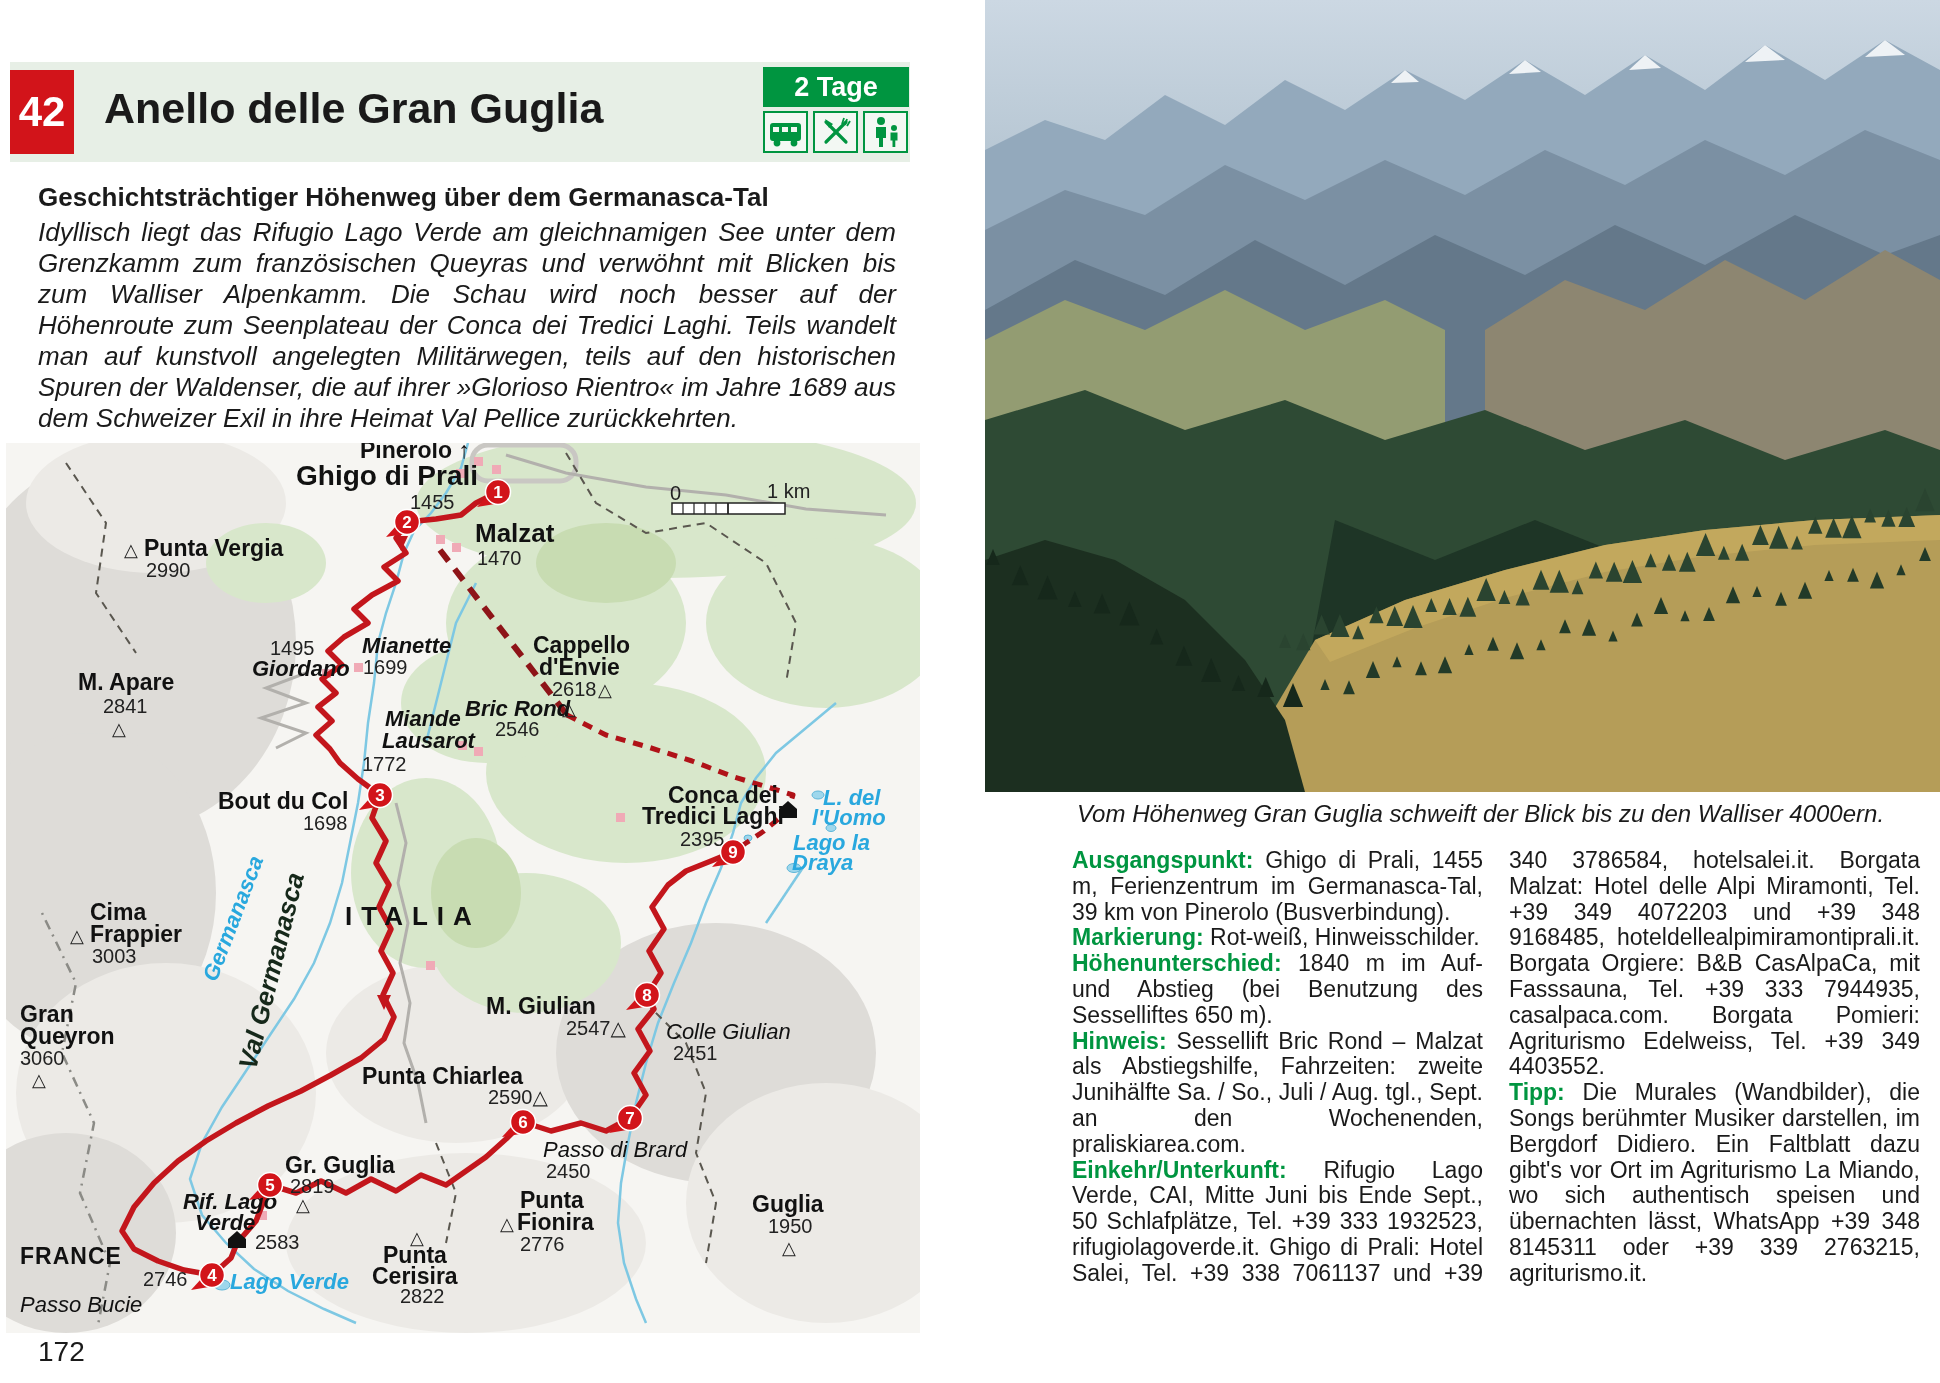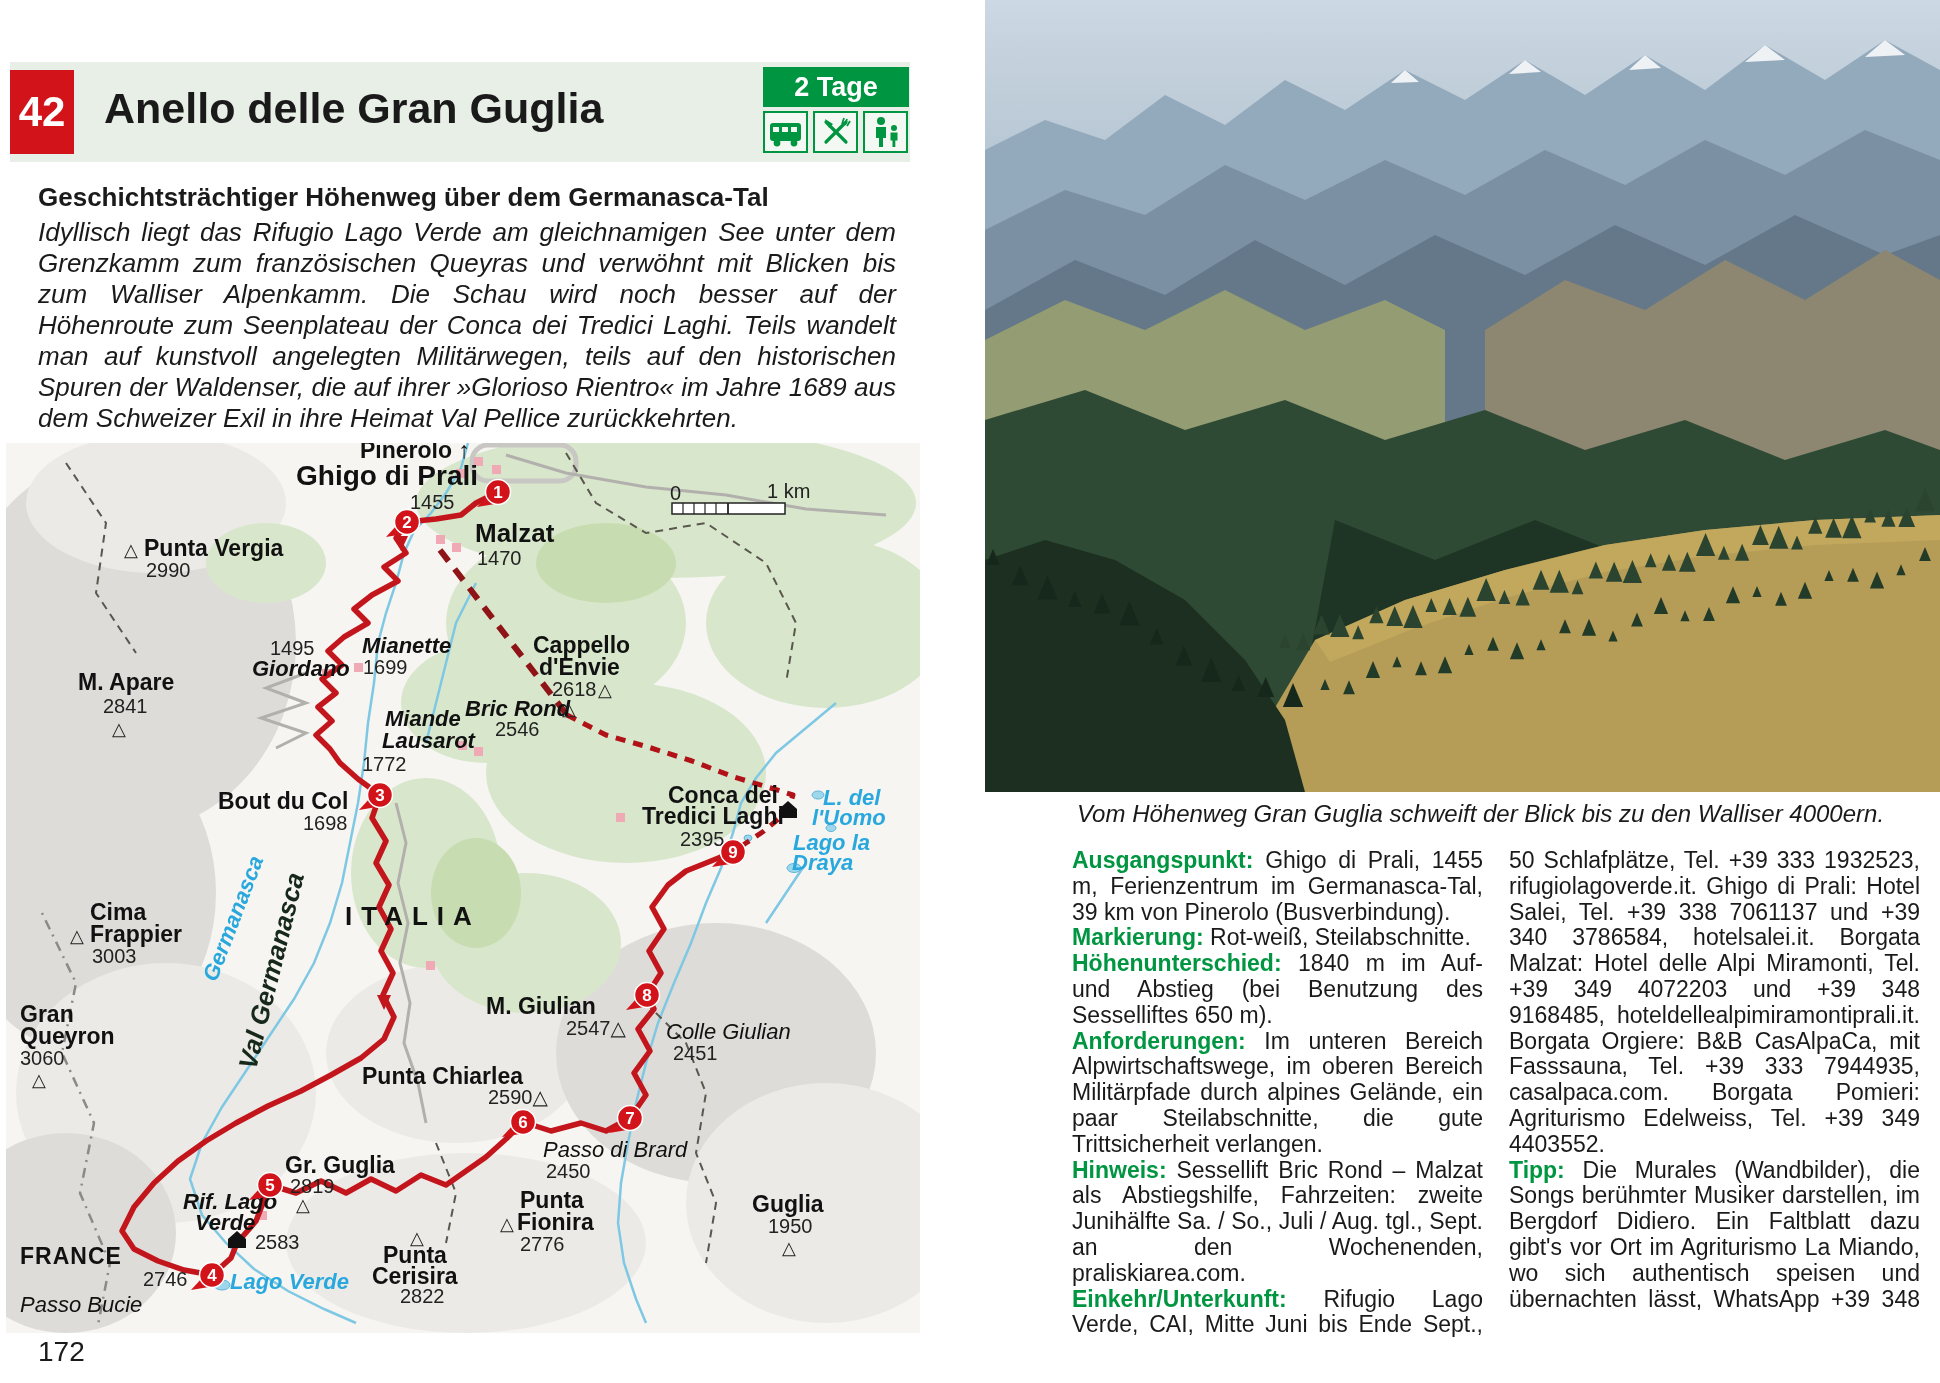--- a/index.html
+++ b/index.html
@@ -428,23 +428,22 @@
           <polygon points="253.45454545454547,675.0242206092068 246.73454545454547,691.0242206092068 260.17454545454547,691.0242206092068" fill="#16281b"></polygon>
           <polygon points="280.7272727272727,677.0114674765214 272.3272727272727,697.0114674765214 289.12727272727267,697.0114674765214" fill="#16281b"></polygon>
           <polygon points="308,683.0000783475944 297.92,707.0000783475944 318.08,707.0000783475944" fill="#16281b"></polygon>
         </g>
     </svg>
 
     <p class="caption">Vom Höhenweg Gran Guglia schweift der Blick bis zu den Walliser 4000ern.</p>
 
     <div class="info-cols" id="info-cols">
         <p class="info-item"><span class="info-label">Ausgangspunkt:</span><span> Ghigo di Prali, 1455 m, Ferienzentrum im Germanasca-Tal, 39 km von Pinerolo (Busverbindung).</span></p>
-        <p class="info-item"><span class="info-label">Markierung:</span><span> Rot-weiß, Steilabschnitte.</span></p>
+        <p class="info-item"><span class="info-label">Markierung:</span><span> Rot-weiß, Hinweisschilder.</span></p>
         <p class="info-item"><span class="info-label">Höhenunterschied:</span><span> 1840 m im Auf- und Abstieg (bei Benutzung des Sesselliftes 650 m).</span></p>
-        <p class="info-item"><span class="info-label">Anforderungen:</span><span> Im unteren Bereich Alpwirtschaftswege, im oberen Bereich Militärpfade durch alpines Gelände, ein paar Steilabschnitte, die gute Trittsicherheit verlangen.</span></p>
         <p class="info-item"><span class="info-label">Hinweis:</span><span> Sessellift Bric Rond – Malzat als Abstiegshilfe, Fahrzeiten: zweite Junihälfte Sa. / So., Juli / Aug. tgl., Sept. an den Wochenenden, praliskiarea.com.</span></p>
         <p class="info-item"><span class="info-label">Einkehr/Unterkunft:</span><span> Rifugio Lago Verde, CAI, Mitte Juni bis Ende Sept., 50 Schlafplätze, Tel. +39 333 1932523, rifugiolagoverde.it. Ghigo di Prali: Hotel Salei, Tel. +39 338 7061137 und +39 340 3786584, hotelsalei.it. Borgata Malzat: Hotel delle Alpi Miramonti, Tel. +39 349 4072203 und +39 348 9168485, hoteldellealpimiramontiprali.it. Borgata Orgiere: B&amp;B CasAlpaCa, mit Fasssauna, Tel. +39 333 7944935, casalpaca.com. Borgata Pomieri: Agriturismo Edelweiss, Tel. +39 349 4403552.</span></p>
         <p class="info-item"><span class="info-label">Tipp:</span><span> Die Murales (Wandbilder), die Songs berühmter Musiker darstellen, im Bergdorf Didiero. Ein Faltblatt dazu gibt's vor Ort im Agriturismo La Miando, wo sich authentisch speisen und übernachten lässt, WhatsApp +39 348 8145311 oder +39 339 2763215, agriturismo.it.</span></p>
       </div>
 
     <div class="pagenum pagenum-right">173</div>
   </section>
 </div>
 
 </body></html>

